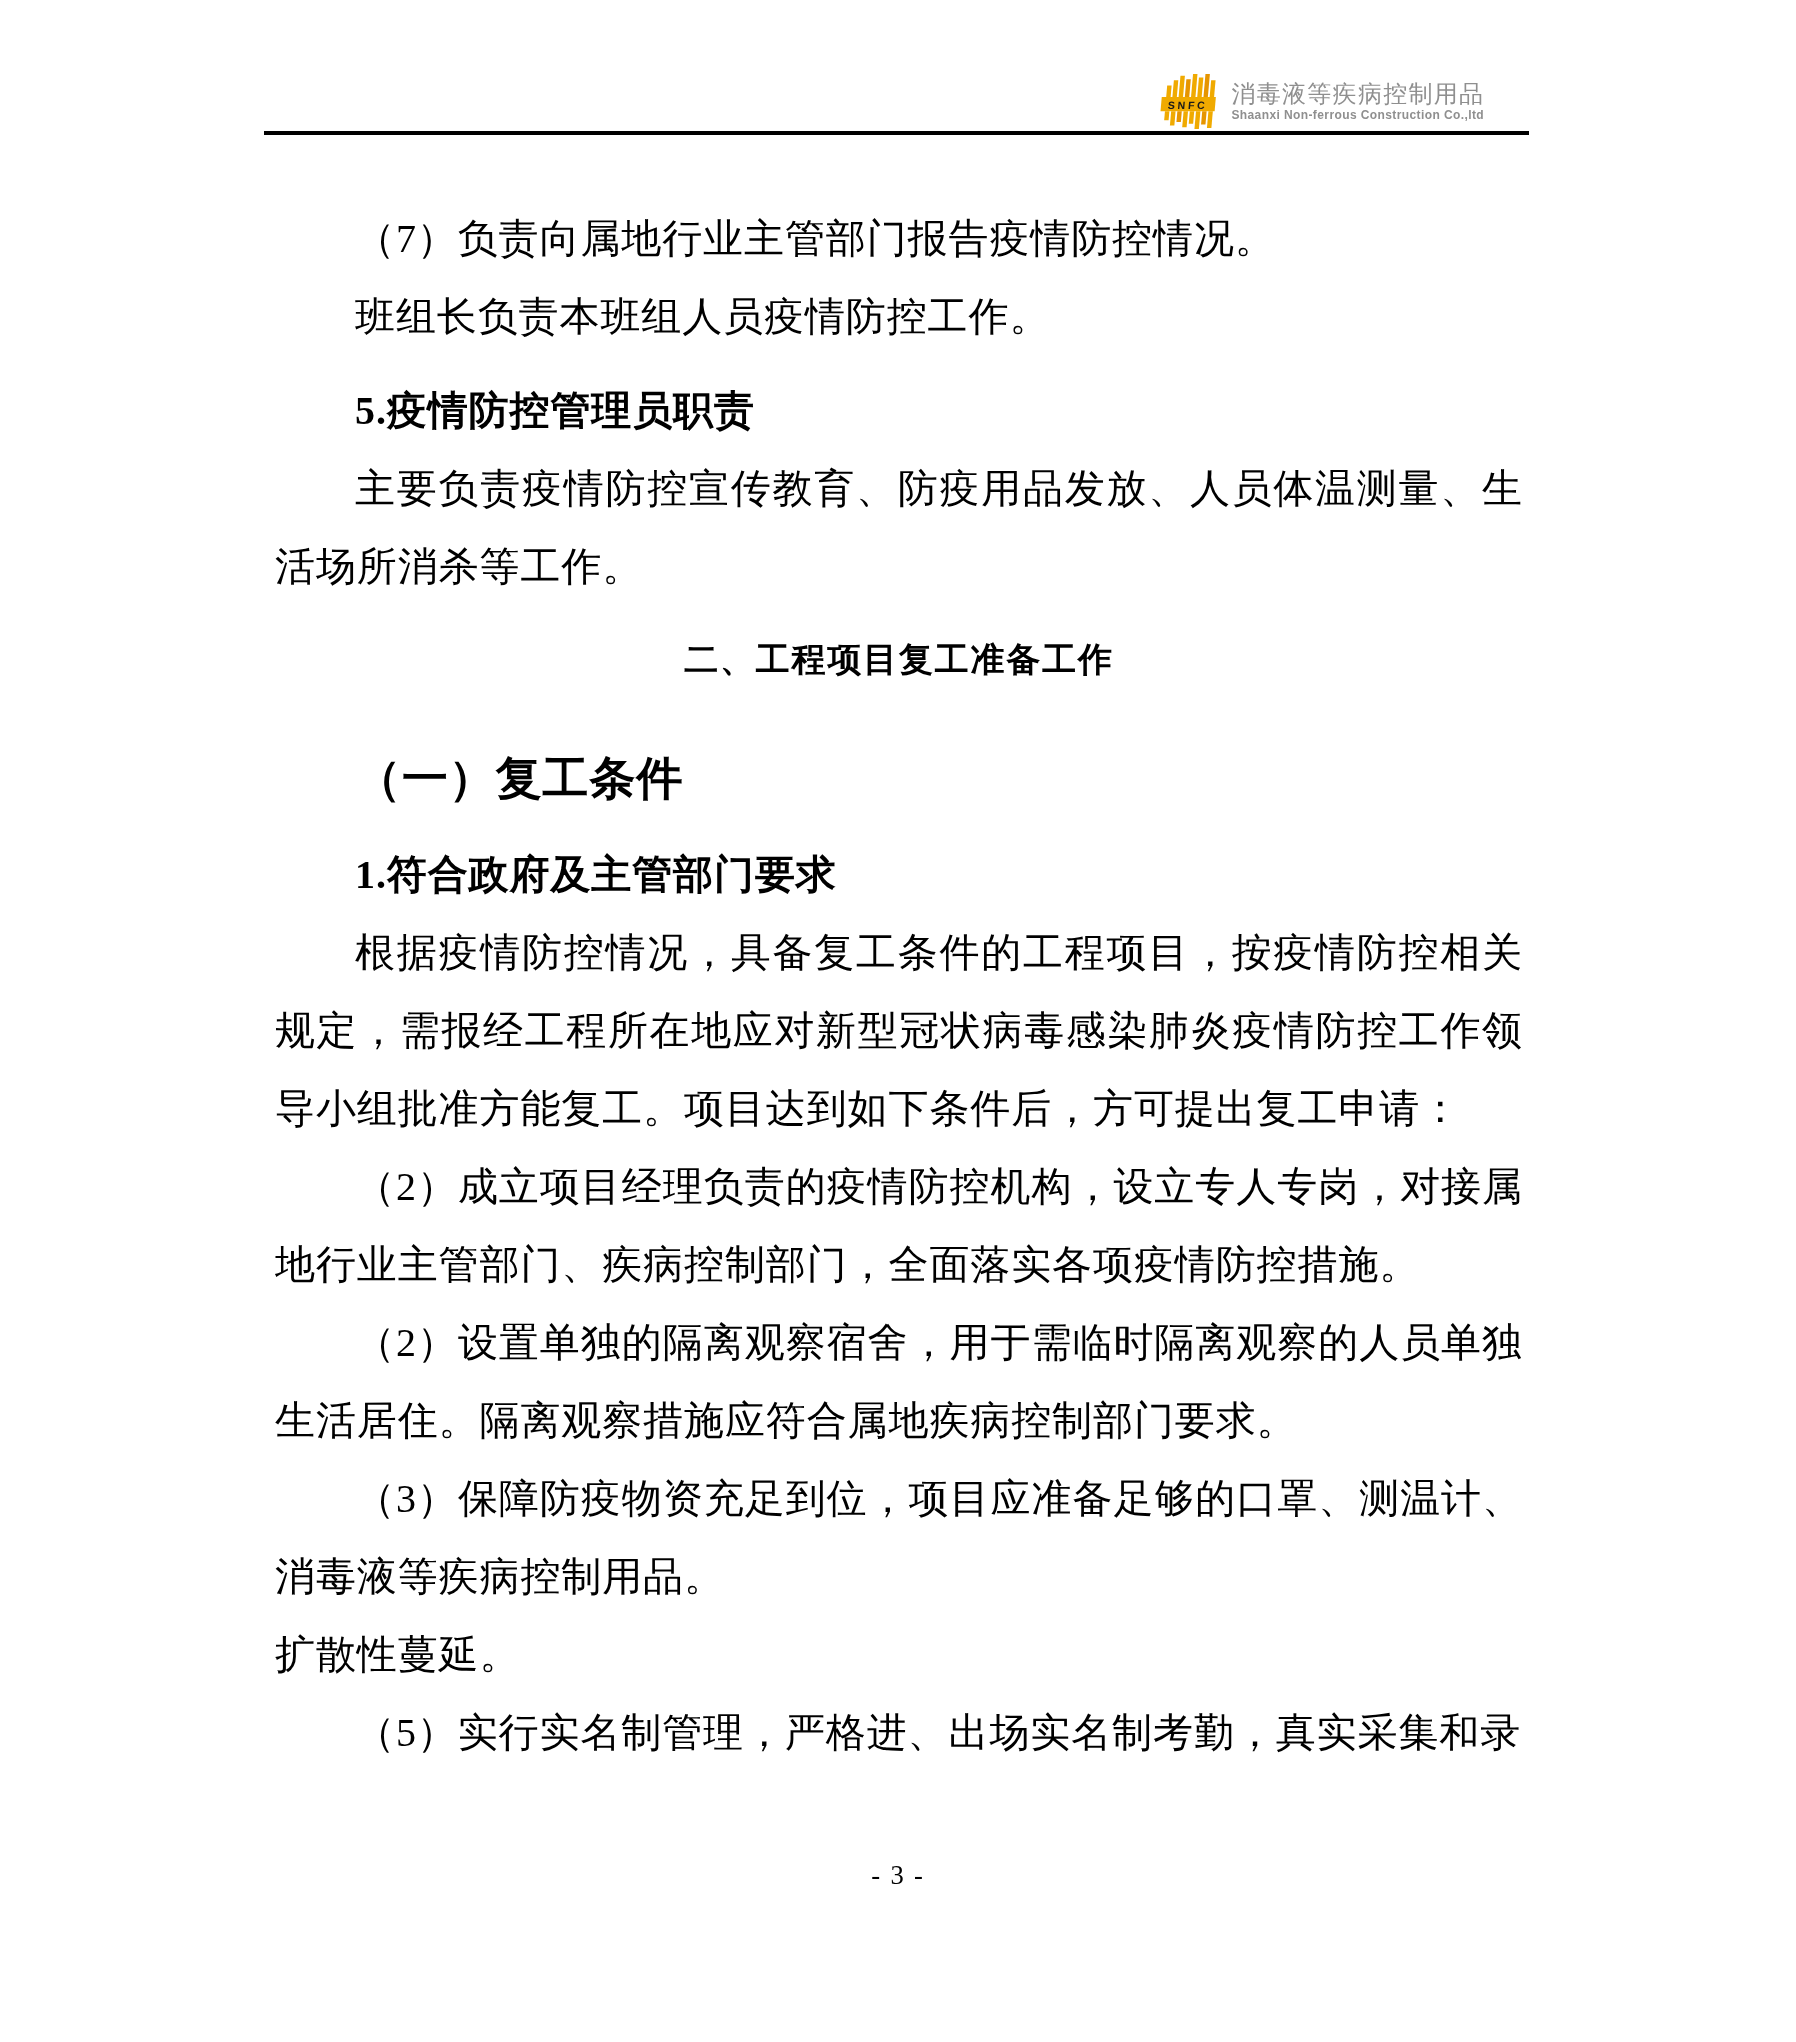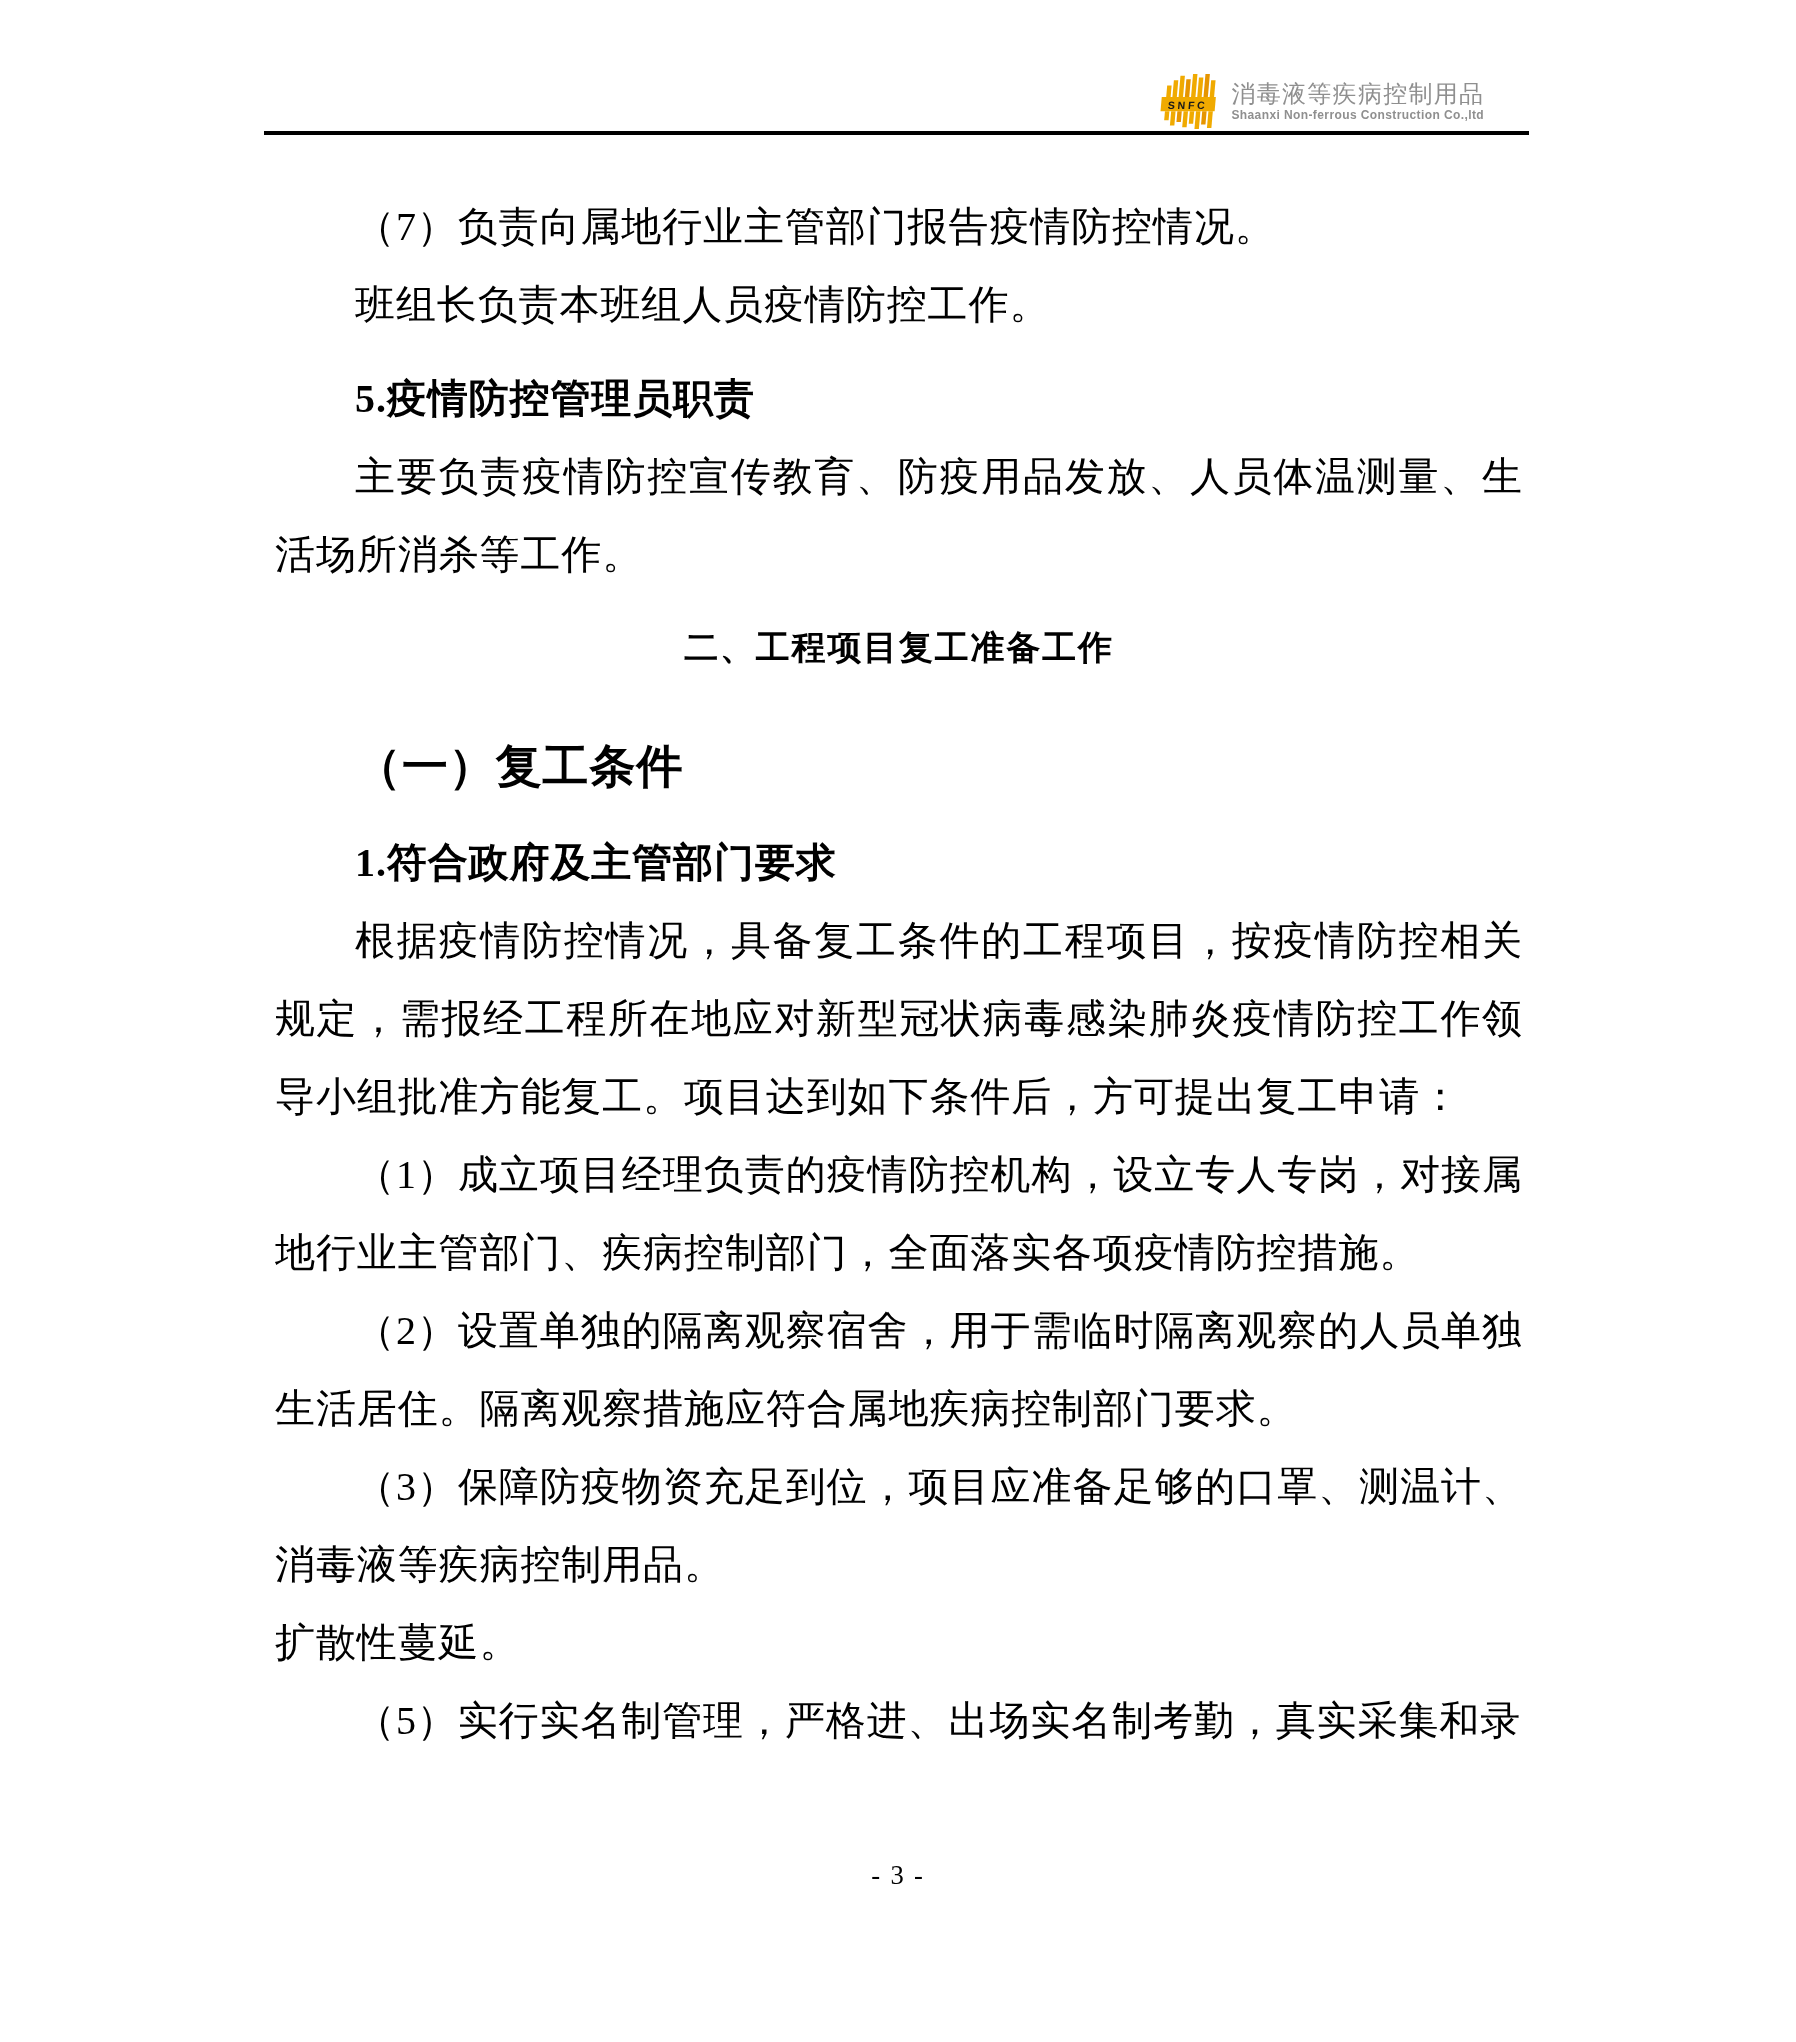--- a/index.html
+++ b/index.html
@@ -29,21 +29,21 @@
     font-size:12px; line-height:15px; color:#8f8f8f;
     font-weight:bold; letter-spacing:0.4px; white-space:nowrap;
   }
   .header-rule {
     position:absolute; left:264px; top:131px;
     width:1265px; height:4.4px; background:#000;
   }
 
   
   .doc-body {
-    position:absolute; left:275px; top:188px; width:1248px;
+    position:absolute; left:275px; top:200px; width:1248px;
   }
   .block { margin:0; }
   .line {
     white-space:nowrap;
     text-align:justify;
     text-align-last:justify;
     font-size:40px; line-height:78px;
     letter-spacing:0.9px;
   }
   .line.last  { text-align-last:left; }
@@ -130,21 +130,21 @@
       </div>
       <div class="block h3">
         <div class="line last first">1.符合政府及主管部门要求</div>
       </div>
       <div class="block p">
         <div class="line first">根据疫情防控情况，具备复工条件的工程项目，按疫情防控相关</div>
         <div class="line">规定，需报经工程所在地应对新型冠状病毒感染肺炎疫情防控工作领</div>
         <div class="line last">导小组批准方能复工。项目达到如下条件后，方可提出复工申请：</div>
       </div>
       <div class="block p">
-        <div class="line first">（1）成立项目经理负责的疫情防控机构，设立专人专岗，对接属</div>
+        <div class="line first">（2）成立项目经理负责的疫情防控机构，设立专人专岗，对接属</div>
         <div class="line last">地行业主管部门、疾病控制部门，全面落实各项疫情防控措施。</div>
       </div>
       <div class="block p">
         <div class="line first">（2）设置单独的隔离观察宿舍，用于需临时隔离观察的人员单独</div>
         <div class="line last">生活居住。隔离观察措施应符合属地疾病控制部门要求。</div>
       </div>
       <div class="block p">
         <div class="line first">（3）保障防疫物资充足到位，项目应准备足够的口罩、测温计、</div>
         <div class="line last">消毒液等疾病控制用品。</div>
       </div>

